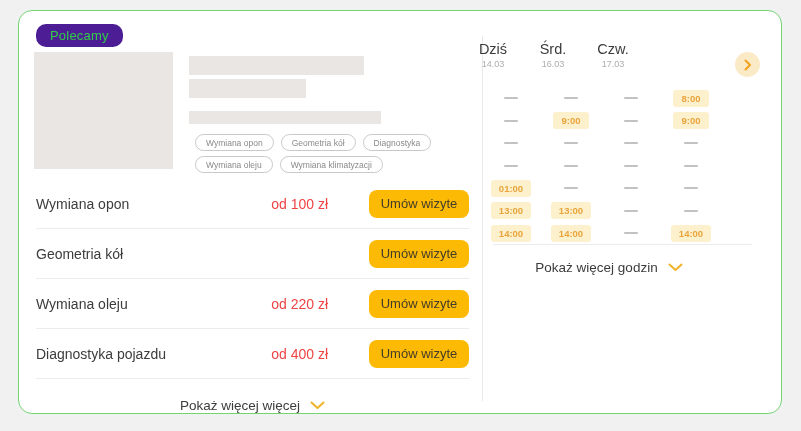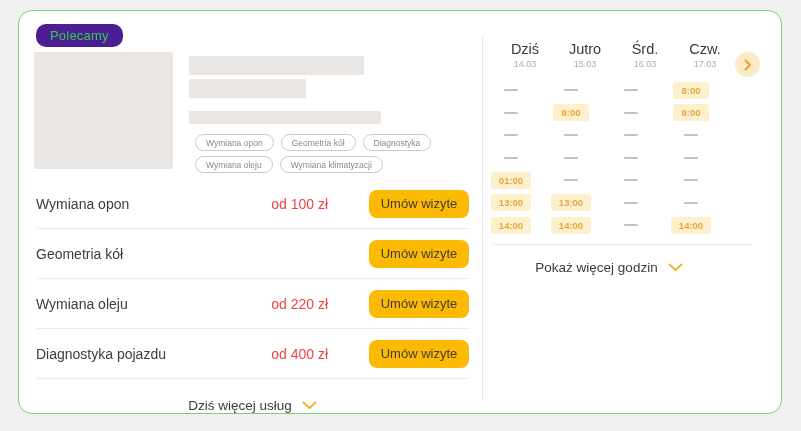--- a/index.html
+++ b/index.html
@@ -53,31 +53,31 @@
     position:absolute; left:17px; top:378px; width:433px; height:32px;
     display:flex; align-items:center; justify-content:center; gap:10px;
     font-size:13.5px; color:#3c3c3c; cursor:pointer; background:none; border:none;
     font-family:inherit;
   }
 
   
   .v-divider { position:absolute; left:463px; top:25px; width:1px; height:365px; background:#e9e9e9; }
 
   
-  .days-header { position:absolute; left:476px; top:30px; display:grid; grid-template-columns:repeat(4,60px); }
+  .days-header { position:absolute; left:444px; top:30px; display:grid; grid-template-columns:repeat(4,60px); }
   .day-cell { text-align:center; }
   .day-name { font-size:14.5px; color:#3b3b3b; }
   .day-date { font-size:9px; color:#adadad; margin-top:2px;text-align:center; }
   .next-btn {
     position:absolute; left:716px; top:41px; width:25px; height:25px;
     border-radius:50%; background:#faeac5; border:none; cursor:pointer;
     display:flex; align-items:center; justify-content:center;
   }
   .slots-grid {
-    position:absolute; left:462px; top:68px;
+    position:absolute; left:462px; top:76px;
     display:grid; grid-template-columns:repeat(4,60px); grid-auto-rows:22.5px;
     justify-items:center; align-items:center;
   }
   .slot-badge {
     background:#fcf0cd; color:#e9a43c; font-size:9.5px; font-weight:bold;
     padding:3px 8px; min-width:28px; text-align:center; border-radius:3px; cursor:pointer;
   }
   .slot-empty { display:flex; align-items:center; justify-content:center; }
   .dash { display:block; width:14px; height:2px; background:#c2c2c2; border-radius:1px; }
   .sched-divider { position:absolute; left:474px; top:233px; width:259px; height:1px; background:#ececec; }
@@ -125,36 +125,32 @@
     <button class="book-btn">Umów wizyte</button>
   </div>
         <div class="svc-row">
     <span class="svc-name">Diagnostyka pojazdu</span>
     <span class="svc-price">od 400 zł</span>
     <button class="book-btn">Umów wizyte</button>
   </div>
       </div>
 
     <button class="show-more">
-      <span>Dziś więcej usług</span>
+      <span>Pokaż więcej więcej</span>
       <svg width="15" height="9" viewBox="0 0 15 9">
         <polyline points="1.5,1.5 7.5,7 13.5,1.5" fill="none" stroke="#f0b429" stroke-width="2" stroke-linecap="round" stroke-linejoin="round"></polyline>
       </svg>
     </button>
 
     <div class="v-divider"></div>
 
     <div class="days-header">
         <div class="day-cell">
     <div class="day-name">Dziś</div>
     <div class="day-date">14.03</div>
-  </div>
-        <div class="day-cell">
-    <div class="day-name">Jutro</div>
-    <div class="day-date">15.03</div>
   </div>
         <div class="day-cell">
     <div class="day-name">Śrd.</div>
     <div class="day-date">16.03</div>
   </div>
         <div class="day-cell">
     <div class="day-name">Czw.</div>
     <div class="day-date">17.03</div>
   </div>
       </div>

